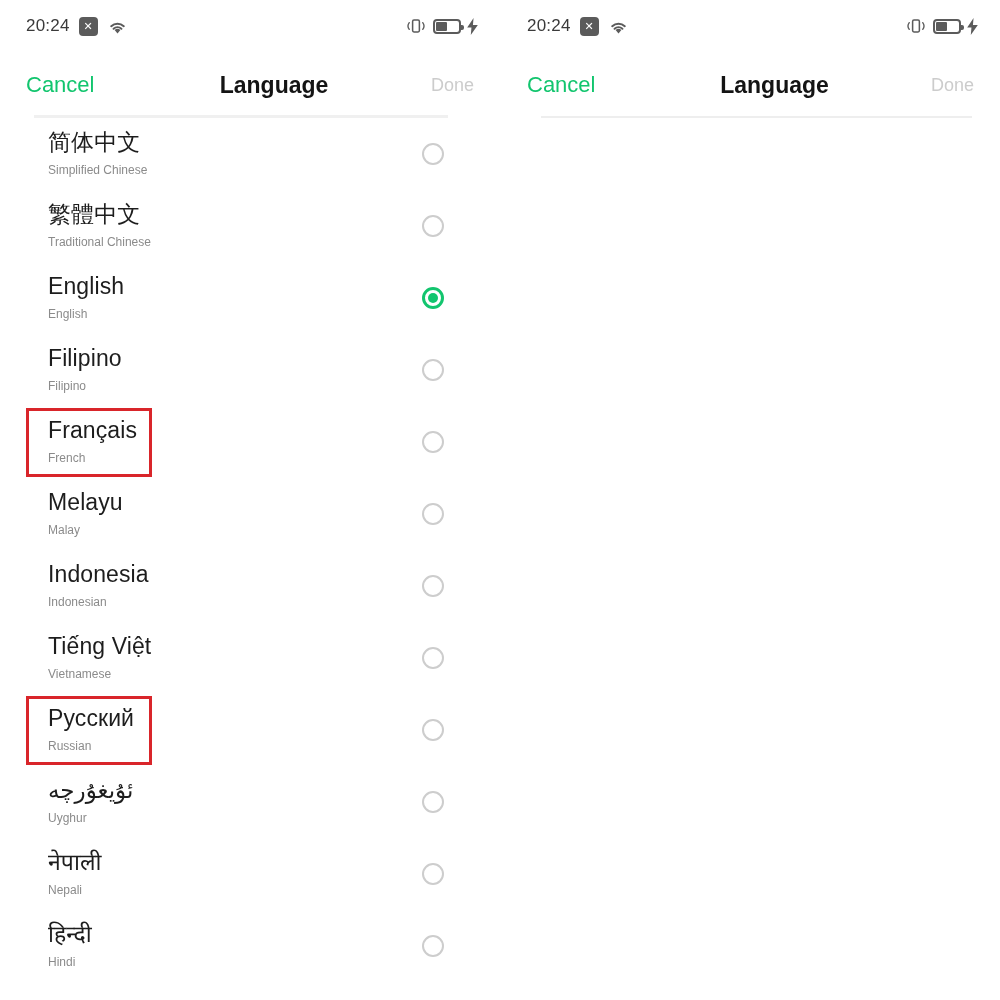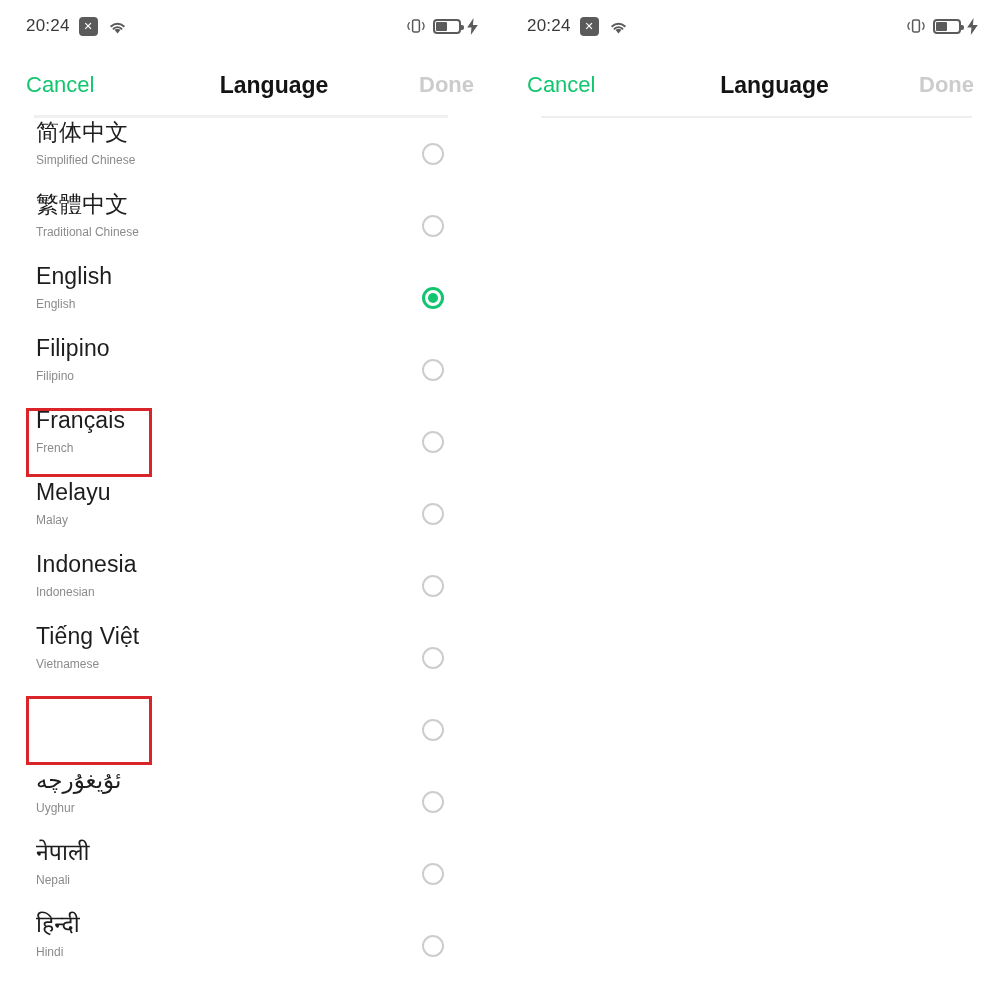--- a/index.html
+++ b/index.html
@@ -69,36 +69,36 @@
   }
   .nav-title {
     position: absolute; left: 0; right: 0;
     text-align: center;
     font-size: 23px; font-weight: 700; color: #141414;
     pointer-events: none;
     padding-left: 48px;
   }
   .nav-done {
     margin-left: auto;
-    font-size: 22px; color: #cccccc; font-weight: 700;
+    font-size: 18px; color: #cccccc; font-weight: 400;
     cursor: default; white-space: nowrap;
   }
   .nav-sep {
     position: absolute; left: 34px; right: 52px; bottom: 0;
     height: 3px; background: #f0f0f0;
   }
   .phone.right .nav-sep { left: 40px; right: 28px; height: 2px; background: #eeeeee; }
 
   
   .list { position: relative; }
   .list-item {
     position: relative;
-    display: flex; align-items: flex-start;
+    display: flex; align-items: center;
     height: 72px;
-    padding: 0 26px 0 36px;
+    padding: 0 26px 0 48px;
     cursor: pointer;
   }
   .phone.right .list-item { padding-left: 572px; }
   .item-texts { display: flex; flex-direction: column; justify-content: center; }
   .item-native {
     font-size: 23px; color: #1d1d1d; font-weight: 400;
     line-height: 29px; letter-spacing: .1px;
   }
   .item-english {
     font-size: 12px; color: #8b8b8b; font-weight: 400;
@@ -232,20 +232,24 @@
           <div class="radio"></div>
         </div>
         <div class="list-item">
           <div class="item-texts">
             <div class="item-native">Tiếng Việt</div>
             <div class="item-english">Vietnamese</div>
           </div>
           <div class="radio"></div>
         </div>
         <div class="list-item">
+          <div class="item-texts">
+            <div class="item-native">Русский</div>
+            <div class="item-english">Russian</div>
+          </div>
           <div class="radio"></div>
         </div>
         <div class="list-item">
           <div class="item-texts">
             <div class="item-native">ئۇيغۇرچە</div>
             <div class="item-english">Uyghur</div>
           </div>
           <div class="radio"></div>
         </div>
         <div class="list-item">

